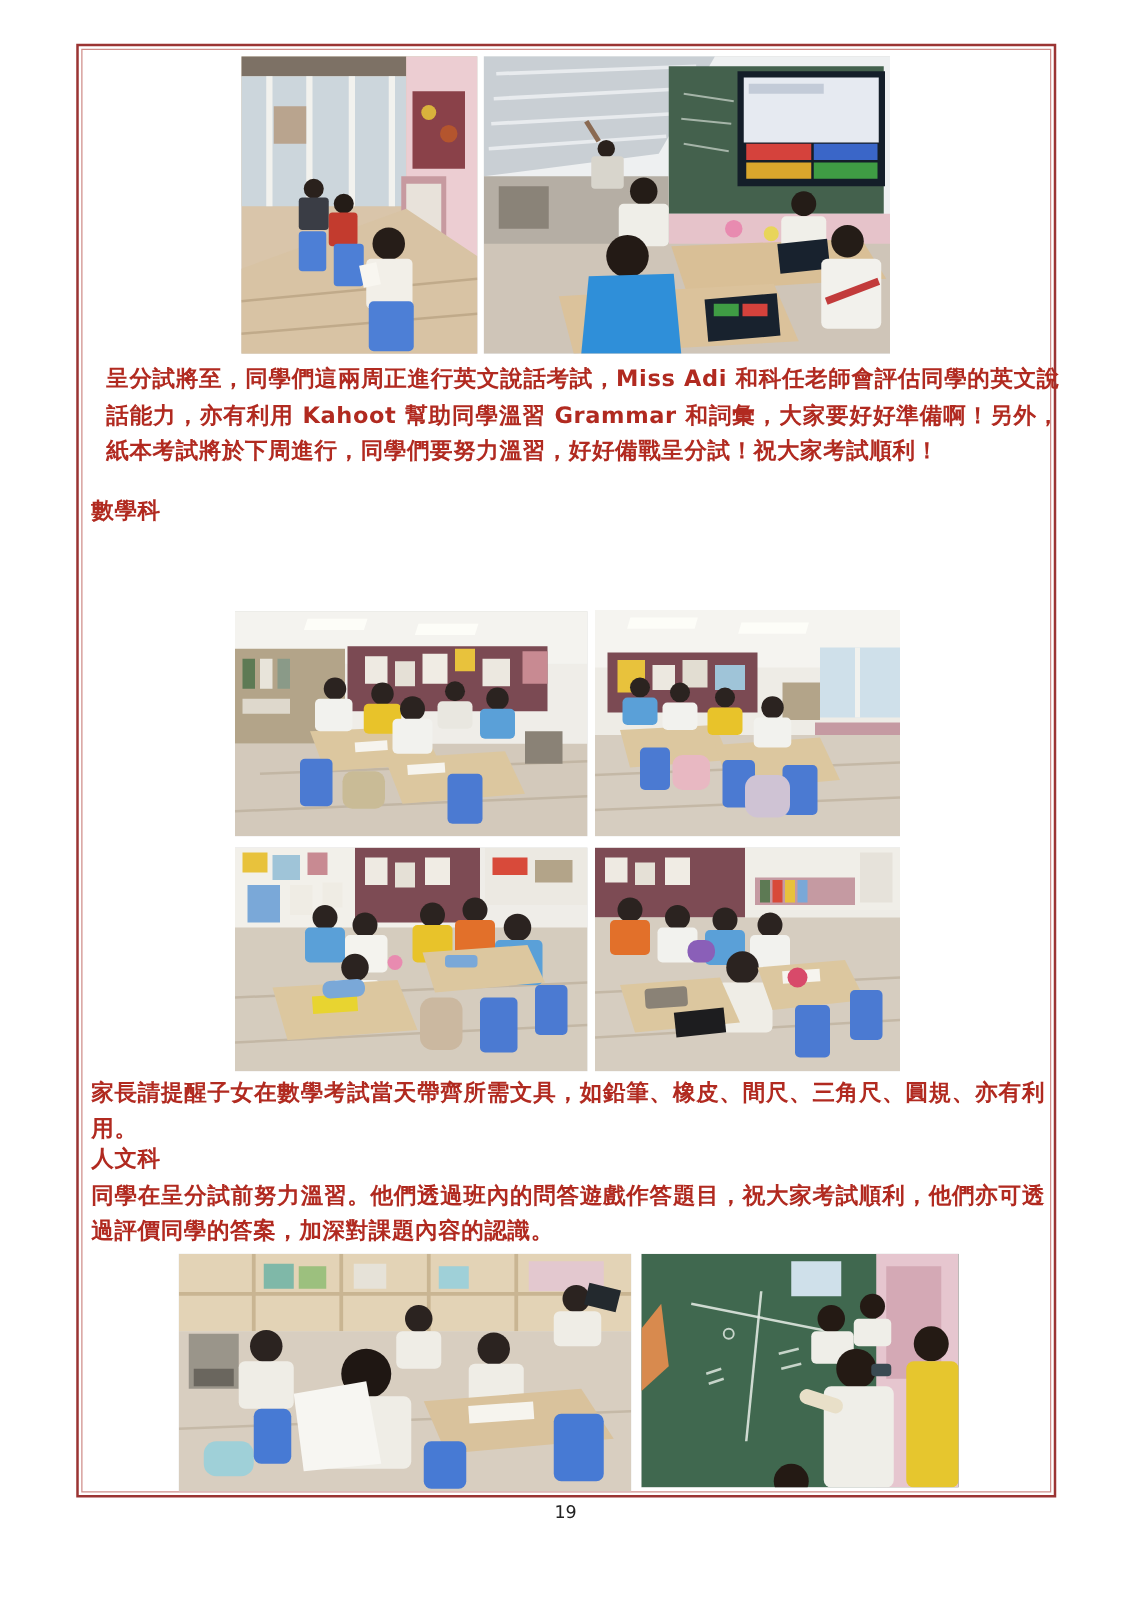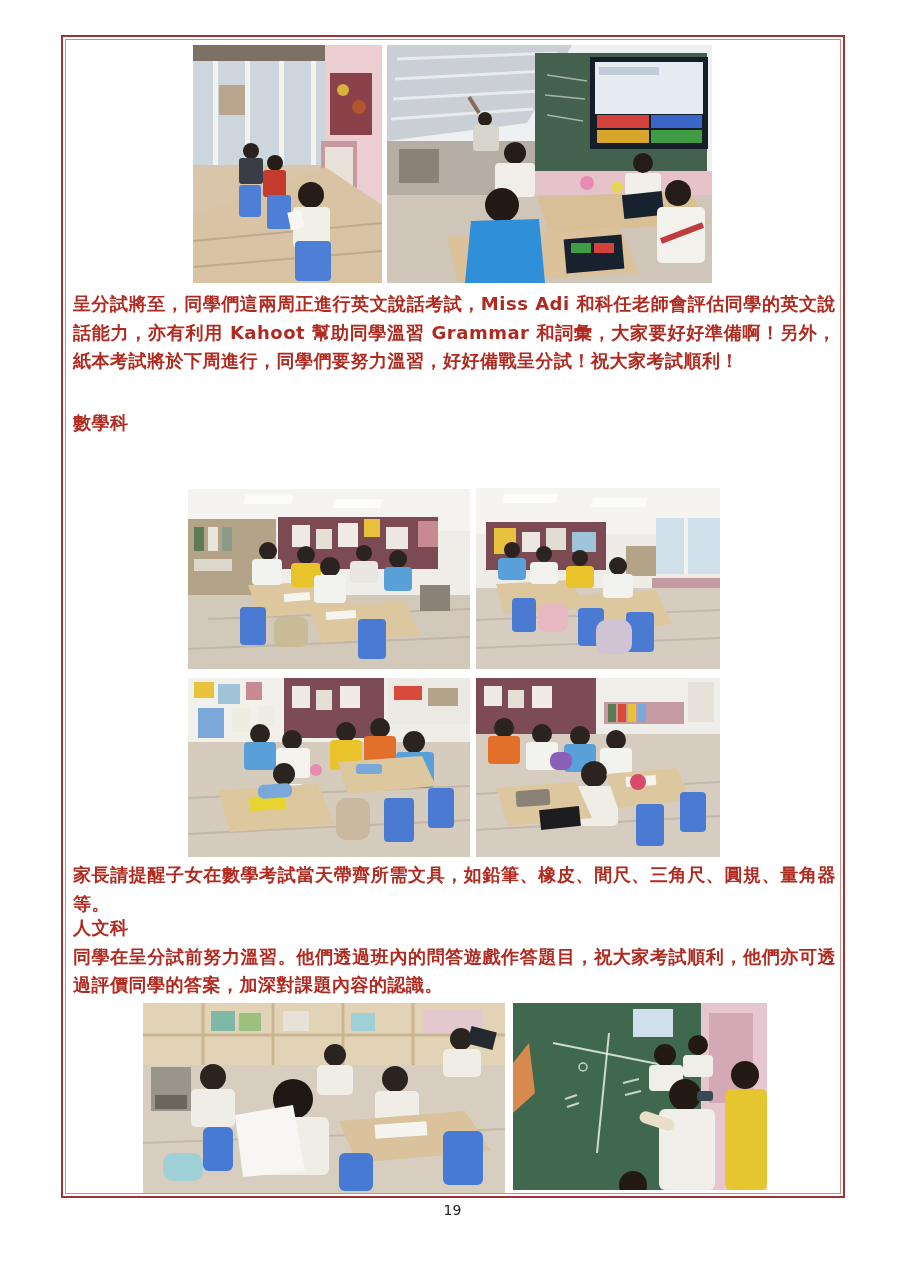--- a/index.html
+++ b/index.html
@@ -105,23 +105,23 @@
       <rect x="236" y="148" width="40" height="24" fill="#18222e" transform="rotate(-6 256 160)"></rect>
       <circle cx="291" cy="148" r="13" fill="#241c17"></circle>
       <rect x="270" y="162" width="48" height="56" fill="#f2f1ec" rx="5"></rect>
       <line x1="274" y1="196" x2="316" y2="180" stroke="#c23b3b" stroke-width="6"></line>
       <rect x="178" y="192" width="58" height="34" fill="#18222e" transform="rotate(-5 207 209)"></rect>
       <rect x="184" y="198" width="20" height="10" fill="#3f9c44"></rect>
       <rect x="207" y="198" width="20" height="10" fill="#d5423c"></rect>
     </svg>
   </div>
 
-  <div class="txt" style="top:290px;">呈分試將至，同學們這兩周正進行英文說話考試，Miss Adi 和科任老師會評估同學的英文說話能力，亦有利用 Kahoot 幫助同學溫習 Grammar 和詞彙，大家要好好準備啊！另外，紙本考試將於下周進行，同學們要努力溫習，好好備戰呈分試！祝大家考試順利！</div>
-
-  <div class="txt" style="top:409px;">
+  <div class="txt" style="top:290px;margin-left:12px;">呈分試將至，同學們這兩周正進行英文說話考試，Miss Adi 和科任老師會評估同學的英文說話能力，亦有利用 Kahoot 幫助同學溫習 Grammar 和詞彙，大家要好好準備啊！另外，紙本考試將於下周進行，同學們要努力溫習，好好備戰呈分試！祝大家考試順利！</div>
+
+  <div class="txt" style="top:395px;">
     <div class="heading">數學科</div>
   </div>
 
   <div class="photo" style="left:188px;top:489px;width:282px;height:180px;">
     <svg viewBox="0 0 282 180" preserveAspectRatio="none">
       <rect x="0" y="0" width="282" height="180" fill="#efede8"></rect>
       <rect x="0" y="0" width="282" height="42" fill="#f4f3ef"></rect>
       <rect x="60" y="6" width="48" height="9" fill="#fdfdf8" transform="skewX(-18)"></rect>
       <rect x="150" y="10" width="48" height="9" fill="#fdfdf8" transform="skewX(-18)"></rect>
       <rect x="90" y="28" width="160" height="52" fill="#7b4a53"></rect>
@@ -273,21 +273,21 @@
       <polygon points="20,110 100,104 116,140 32,148" fill="#dcc79f"></polygon>
       <rect x="40" y="112" width="34" height="16" fill="#8a8276" rx="3" transform="rotate(-4 57 120)"></rect>
       <rect x="64" y="130" width="40" height="20" fill="#1d1d1f" transform="rotate(-6 84 140)"></rect>
       <rect x="160" y="126" width="28" height="42" fill="#4b7ad2" rx="4"></rect>
       <rect x="204" y="114" width="26" height="40" fill="#4b7ad2" rx="4"></rect>
       <circle cx="162" cy="104" r="8" fill="#d84a6a"></circle>
       <rect x="74" y="74" width="22" height="18" fill="#8a5fb8" rx="8"></rect>
     </svg>
   </div>
 
-  <div class="txt" style="top:861px;">家長請提醒子女在數學考試當天帶齊所需文具，如鉛筆、橡皮、間尺、三角尺、圓規、量角器等。</div>
+  <div class="txt" style="top:861px;">家長請提醒子女在數學考試當天帶齊所需文具，如鉛筆、橡皮、間尺、三角尺、圓規、亦有利用。</div>
 
   <div class="txt" style="top:914px;">
     <div class="heading">人文科</div>
     <div>同學在呈分試前努力溫習。他們透過班內的問答遊戲作答題目，祝大家考試順利，他們亦可透過評價同學的答案，加深對課題內容的認識。</div>
   </div>
 
   <div class="photo" style="left:143px;top:1003px;width:362px;height:190px;">
     <svg viewBox="0 0 362 190" preserveAspectRatio="none">
       <rect x="0" y="0" width="362" height="190" fill="#e9e2d4"></rect>
       <rect x="0" y="0" width="362" height="62" fill="#e3d3b6"></rect>

